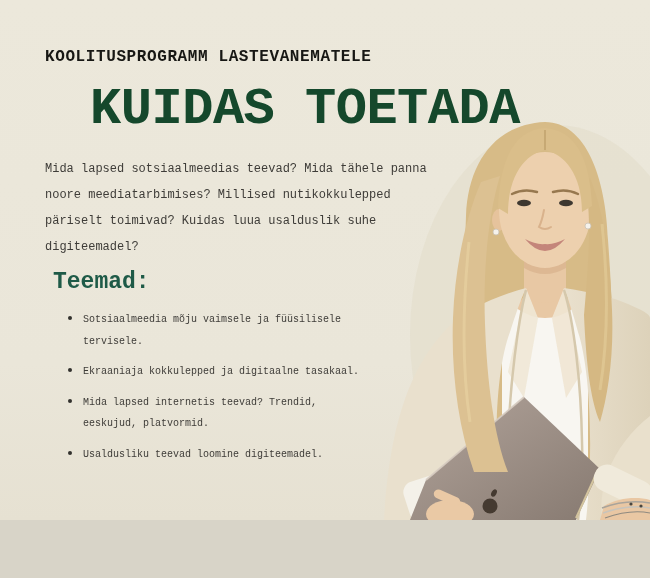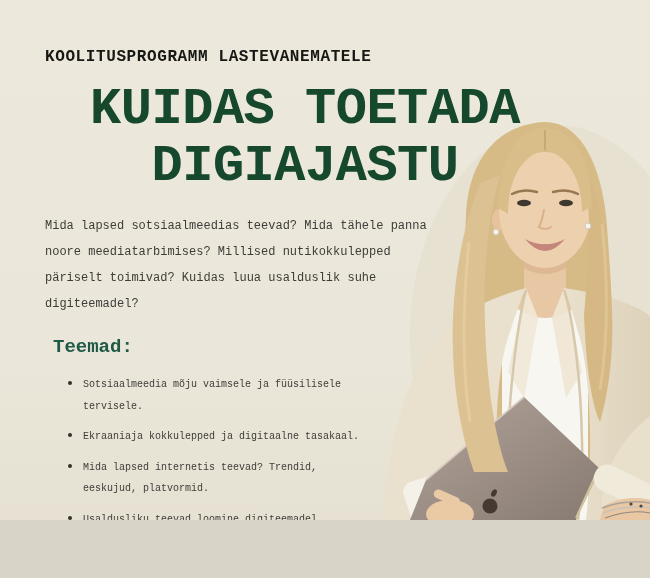--- a/index.html
+++ b/index.html
@@ -18,22 +18,22 @@
   .title{margin-top:14px;width:520px;}
   .title .line{
     font-size:52px;line-height:57px;font-weight:700;
     letter-spacing:-0.5px;color:#15482C;white-space:nowrap;text-align:center;
   }
   .intro{
     margin-top:18px;width:400px;
     font-size:12px;line-height:26px;font-weight:300;color:#3E3C38;
   }
   .topics-heading{
-    margin-top:16px;padding-left:8px;
-    font-size:19px;line-height:28px;font-weight:600;color:#1E5A47;
+    margin-top:8px;padding-left:8px;
+    font-size:23px;line-height:28px;font-weight:600;color:#1E5A47;
   }
   .topics-list{
     margin:12px 0 0 0;padding:0 0 0 30px;width:300px;
     list-style:disc outside;
   }
   .topics-list li{
     font-size:10px;line-height:21.5px;font-weight:300;color:#3E3C38;
     margin:8px;padding:0;
   }
   .topics-list li::marker{color:#32312D;font-size:14px;}
@@ -138,21 +138,20 @@
         <circle cx="238" cy="106" r="3" fill="#F5F2EC" stroke="#C9C2B4" stroke-width="0.8"></circle>
       </g>
     </svg>
   </div>
 
   <div class="content">
     <div class="eyebrow">KOOLITUSPROGRAMM LASTEVANEMATELE</div>
 
     <div class="title">
       <div class="line">KUIDAS TOETADA</div>
-      <div class="line">DIGIAJASTU</div>
     </div>
 
     <div class="intro">Mida lapsed sotsiaalmeedias teevad? Mida tähele panna noore meediatarbimises? Millised nutikokkulepped päriselt toimivad? Kuidas luua usalduslik suhe digiteemadel?</div>
 
     <div class="topics-heading">Teemad:</div>
 
     <ul class="topics-list">
       <li>Sotsiaalmeedia mõju vaimsele ja füüsilisele tervisele.</li>
       <li>Ekraaniaja kokkulepped ja digitaalne tasakaal.</li>
       <li>Mida lapsed internetis teevad? Trendid, eeskujud, platvormid.</li>

